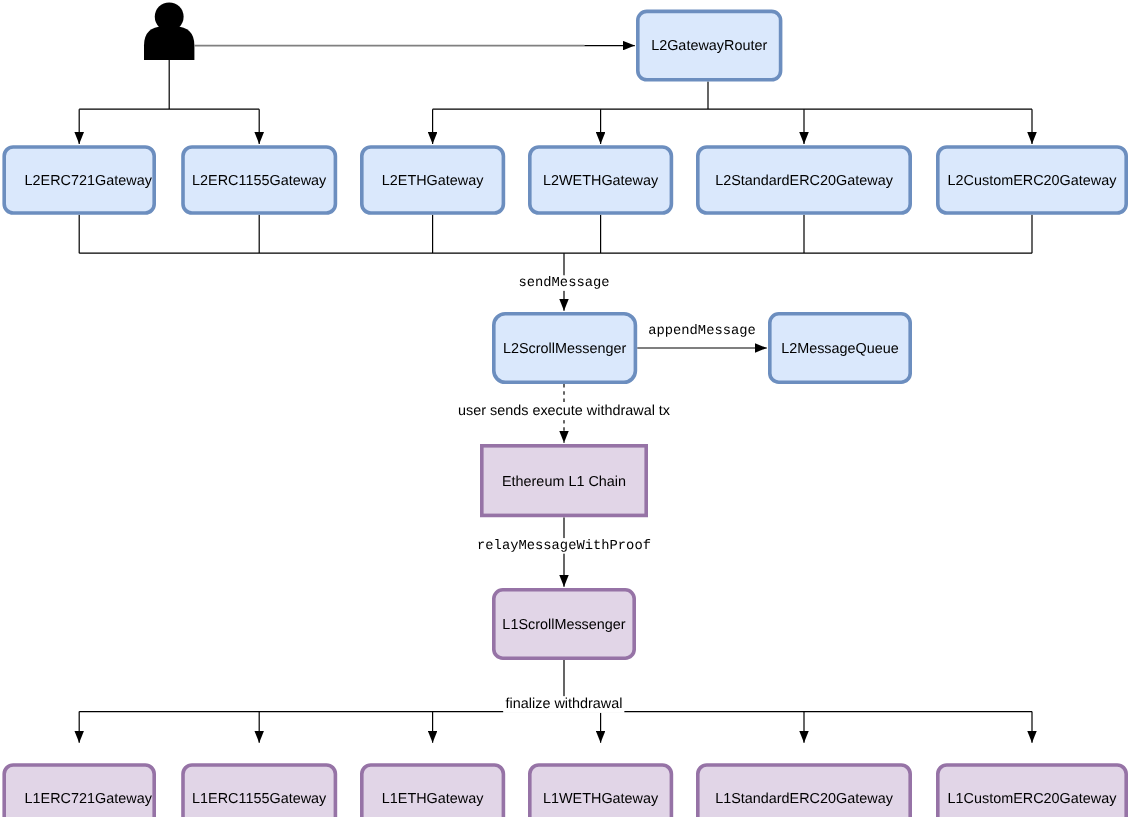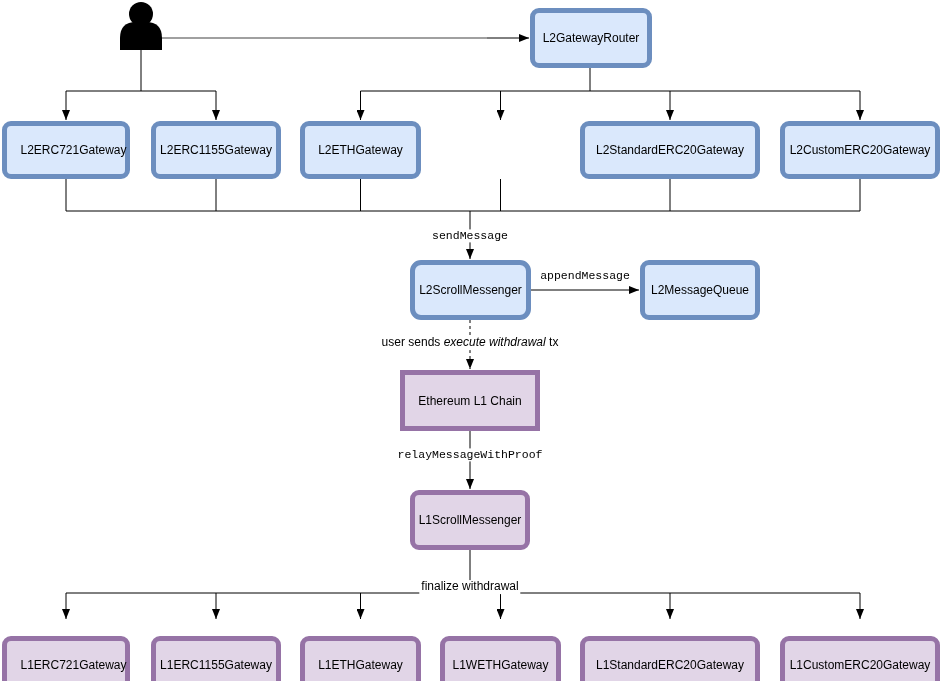--- a/index.html
+++ b/index.html
@@ -8,40 +8,40 @@
     font-family:"Liberation Sans",sans-serif;color:#000;overflow:hidden;
   }
   .wires{position:absolute;left:0;top:0;}
   .wire{fill:none;stroke:var(--wire,#000);stroke-width:1;}
   .wire-gray{fill:none;stroke:var(--wire-gray,#808080);stroke-width:1.4;}
   .dashed{stroke-dasharray:3 3;}
   .person{fill:var(--wire,#000);}
   .node{
     position:absolute;display:flex;align-items:center;justify-content:center;
     box-sizing:border-box;font-size:12px;text-align:center;white-space:nowrap;
-    background:#fff;border:5px solid #c2410c;
+    background:#fff;border:3px solid #c2410c;
   }
   .rounded{border-radius:9px;}
   .l2{background:var(--l2-fill,#dae8fc);border-color:var(--l2-border,#6c8ebf);}
   .l1{background:var(--l1-fill,#e1d5e7);border-color:var(--l1-border,#9673a6);}
   .row-l2{top:121px;height:58px;}
   .row-l1{top:620px;height:58px;margin-top:16px;}
   .c0{left:2px;width:128px;padding-left:15px;}
   .c1{left:151px;width:130px;}
   .c2{left:300px;width:121px;}
   .c3{left:440px;width:121px;}
   .c4{left:580px;width:180px;}
   .c5{left:780px;width:160px;}
   .edge-label{
     position:absolute;transform:translate(-50%,-50%);
     background:var(--canvas-bg,#fff);padding:0 2px;font-size:12px;
     white-space:nowrap;line-height:1.15;
   }
   .mono{font-family:"Liberation Mono","DejaVu Sans Mono",monospace;font-size:11.5px;}
-  .em{font-style:italic;}
+  .em{}
 </style>
 </head>
 <body>
 
 <div class="canvas">
 
   <svg class="wires" width="941" height="681" viewBox="0 0 941 681">
     <defs>
       <marker id="arrow" markerUnits="userSpaceOnUse" markerWidth="10" markerHeight="8" refX="10" refY="4" orient="auto">
         <path d="M0,0 L10,4 L0,8 Z" fill="var(--wire,#000)"></path>
@@ -90,20 +90,23 @@
 
   <div class="node l2 rounded row-l2 c0">
     <span>L2ERC721Gateway</span>
   </div>
   <div class="node l2 rounded row-l2 c1">
     <span>L2ERC1155Gateway</span>
   </div>
   <div class="node l2 rounded row-l2 c2">
     <span>L2ETHGateway</span>
   </div>
+  <div class="node l2 rounded row-l2 c3">
+    <span>L2WETHGateway</span>
+  </div>
   <div class="node l2 rounded row-l2 c4">
     <span>L2StandardERC20Gateway</span>
   </div>
   <div class="node l2 rounded row-l2 c5">
     <span>L2CustomERC20Gateway</span>
   </div>
 
   <div class="node l2 rounded" style="left:410px;top:260px;width:121px;height:60px;border-radius:11px;">
     <span>L2ScrollMessenger</span>
   </div>

